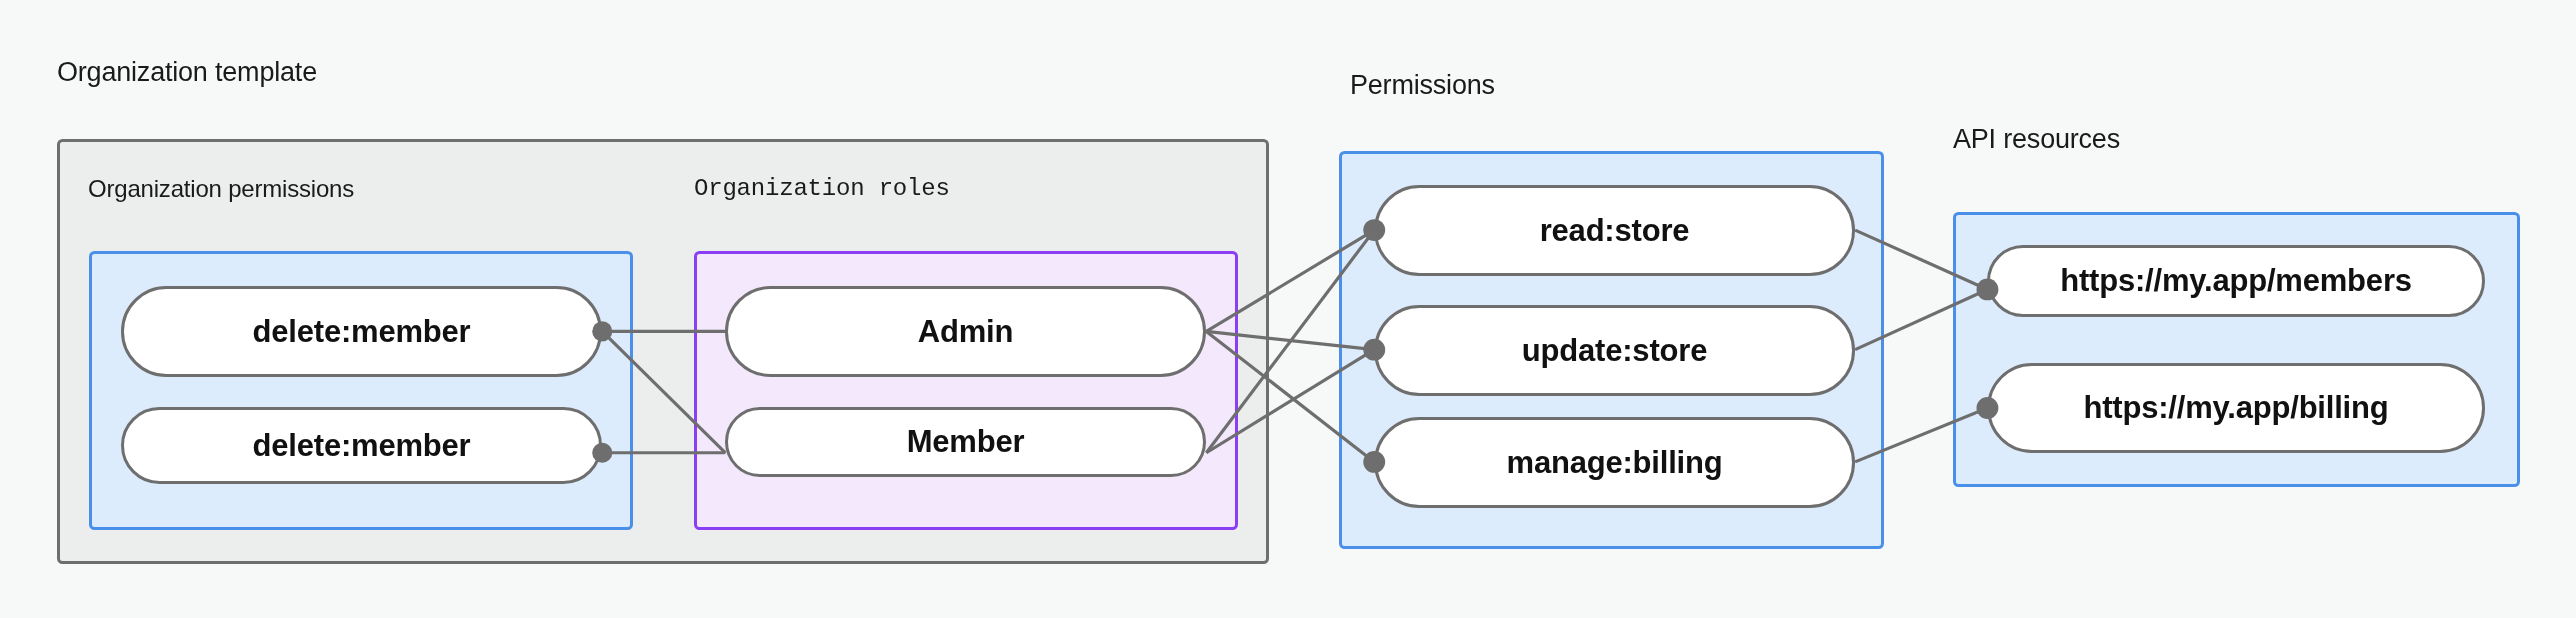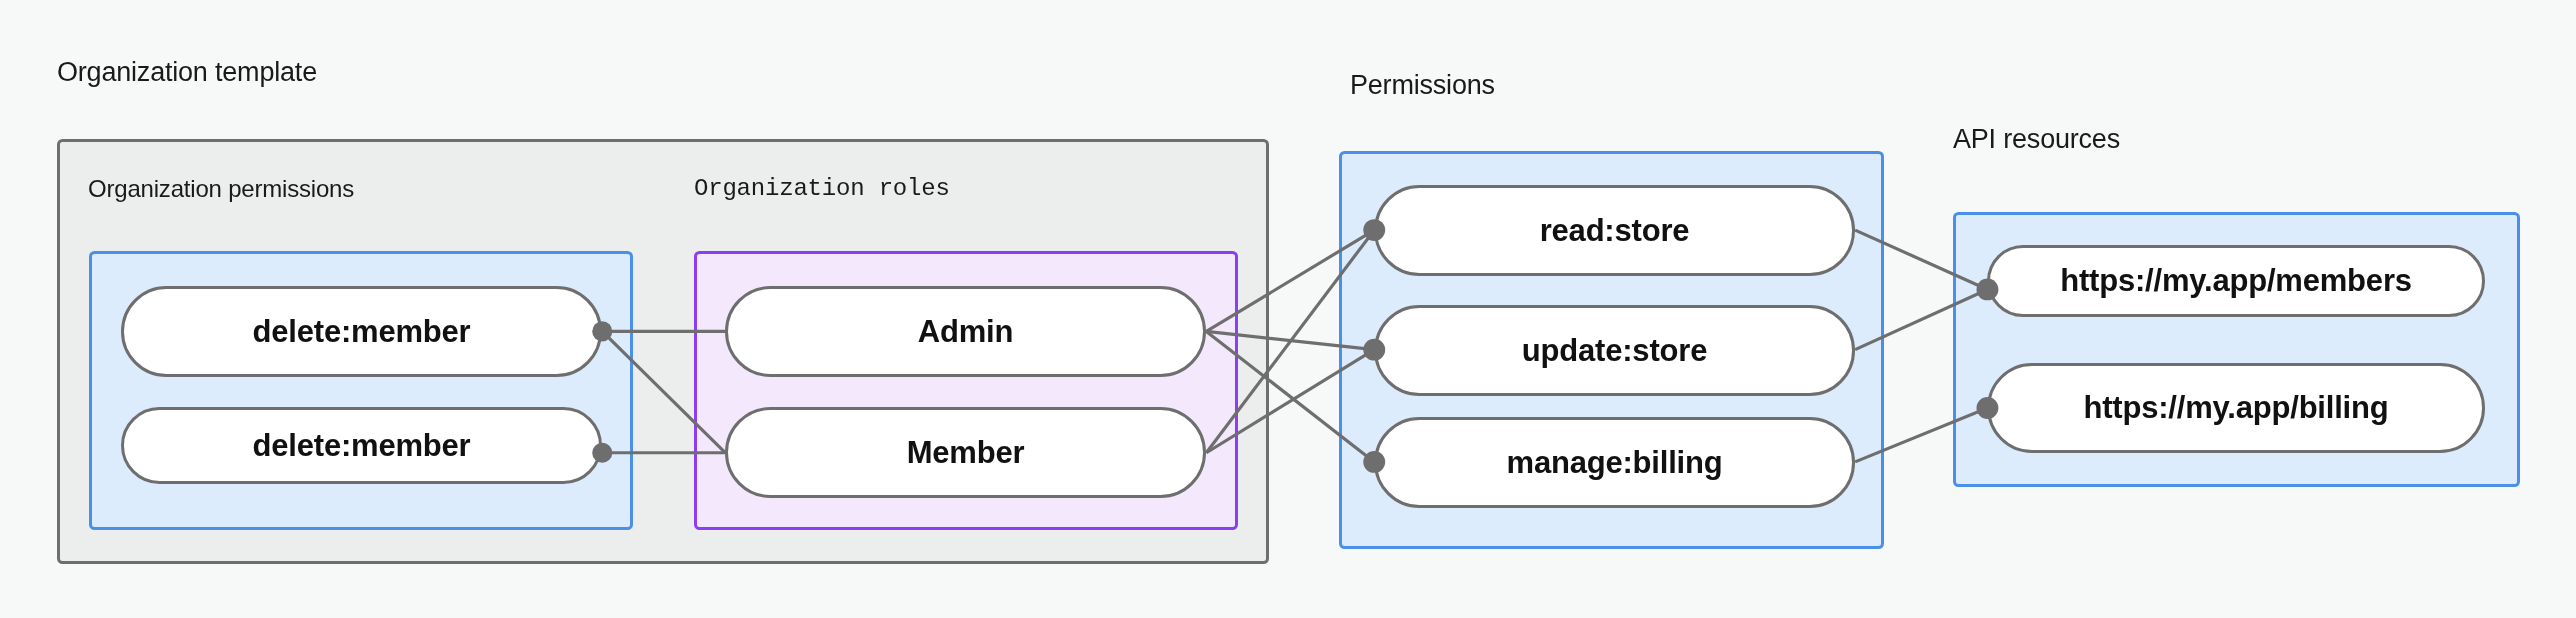--- a/index.html
+++ b/index.html
@@ -92,21 +92,21 @@
   <div class="pill" style="left:121px; top:286px; width:481px; height:91px;">delete:member</div>
 
   <div class="pill" style="left:121px; top:407px; width:481px; height:77px;">delete:member</div>
 
   <div class="section-title" style="left:694px; top:175px;font-family:Liberation Mono, monospace;">Organization roles</div>
 
   <div class="purple-box" style="left:694px; top:251px; width:544px; height:279px;"></div>
 
   <div class="pill" style="left:725px; top:286px; width:481px; height:91px;">Admin</div>
 
-  <div class="pill" style="left:725px; top:407px; width:481px; height:91px;">Member</div>
+  <div class="pill" style="left:725px; top:407px; width:481px; height:70px;">Member</div>
 
   <div class="group-title" style="left:1337px; top:70px;margin-left:13px;">Permissions</div>
 
   <div class="blue-box" style="left:1339px; top:151px; width:545px; height:398px;"></div>
 
   <div class="pill" style="left:1374px; top:185px; width:481px; height:91px;">read:store</div>
 
   <div class="pill" style="left:1374px; top:417px; width:481px; height:91px;">manage:billing</div>
 
   <div class="pill" style="left:1374px; top:305px; width:481px; height:91px;">update:store</div>

